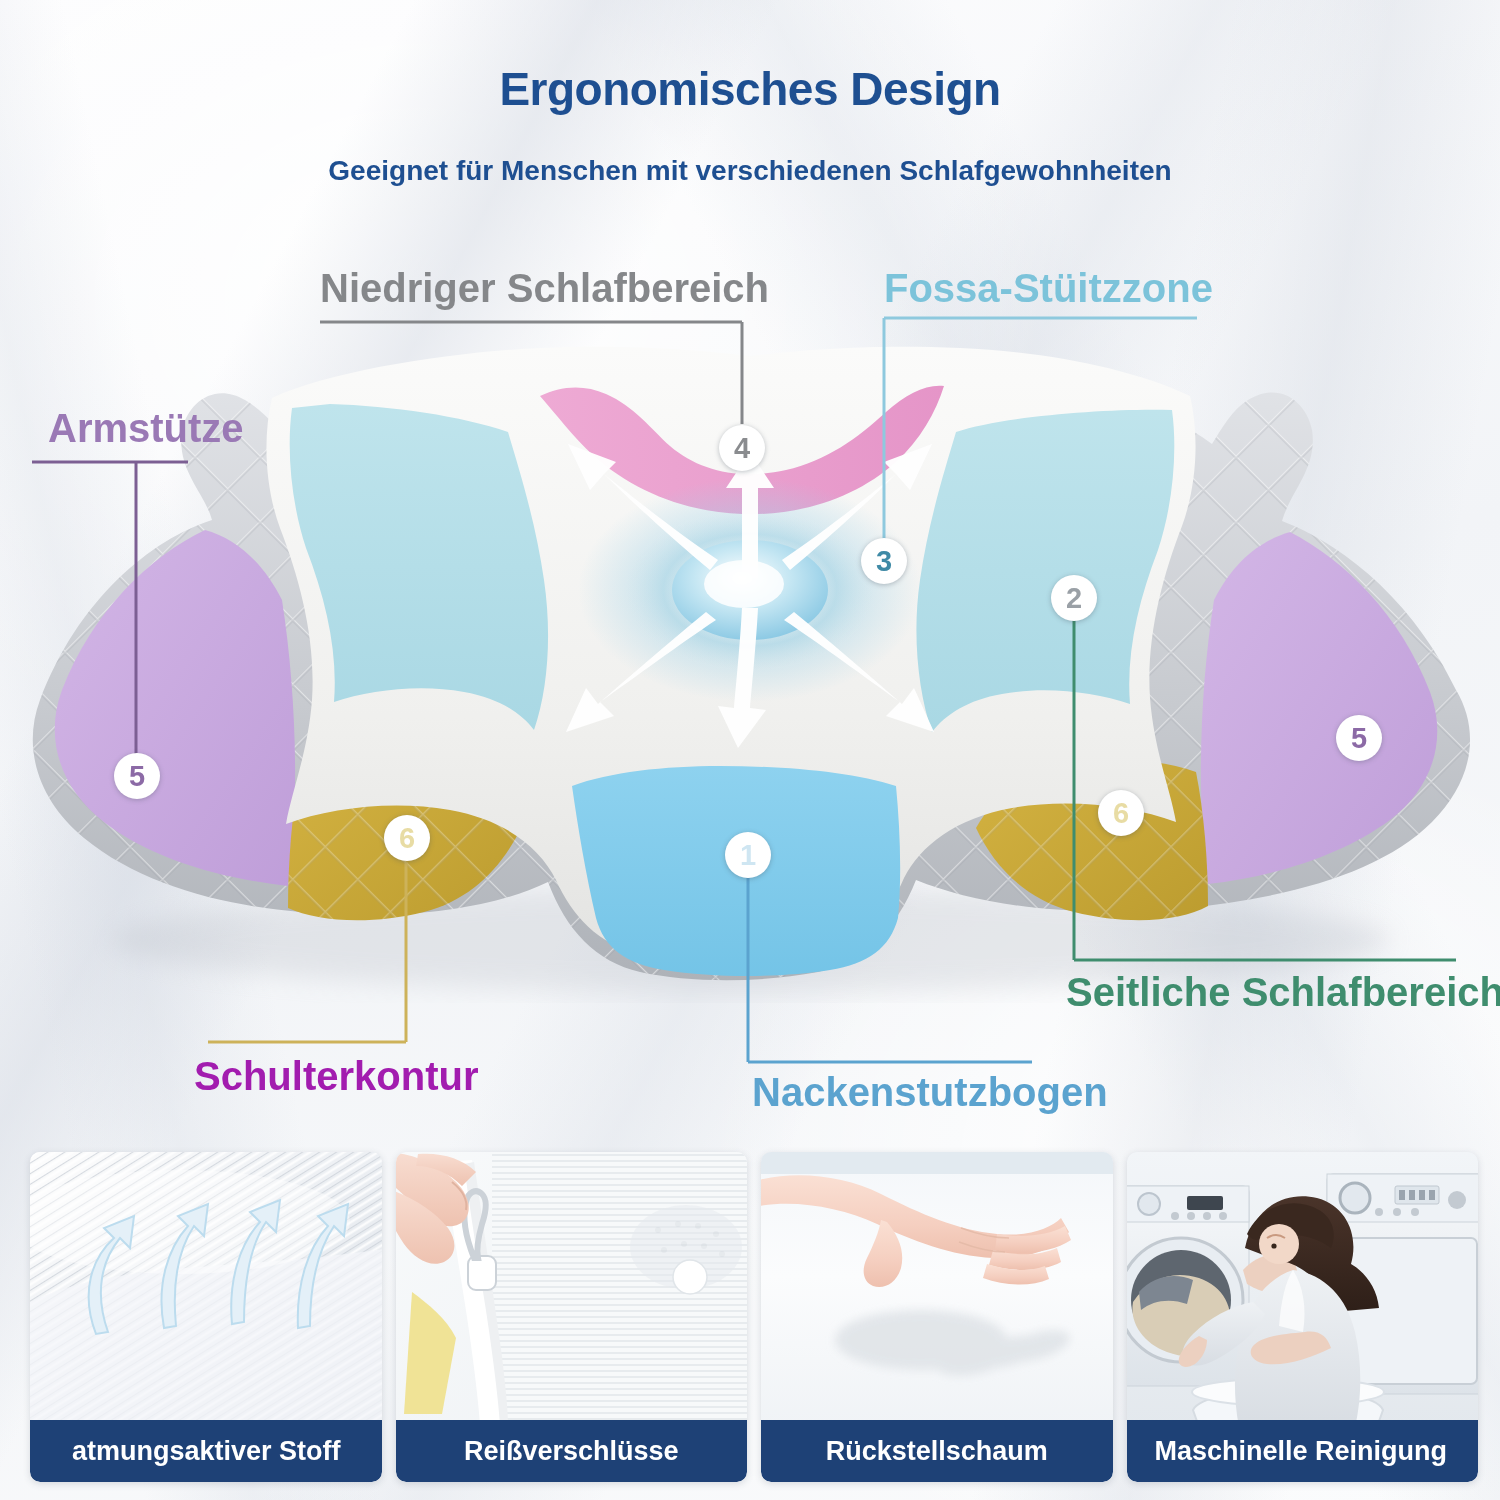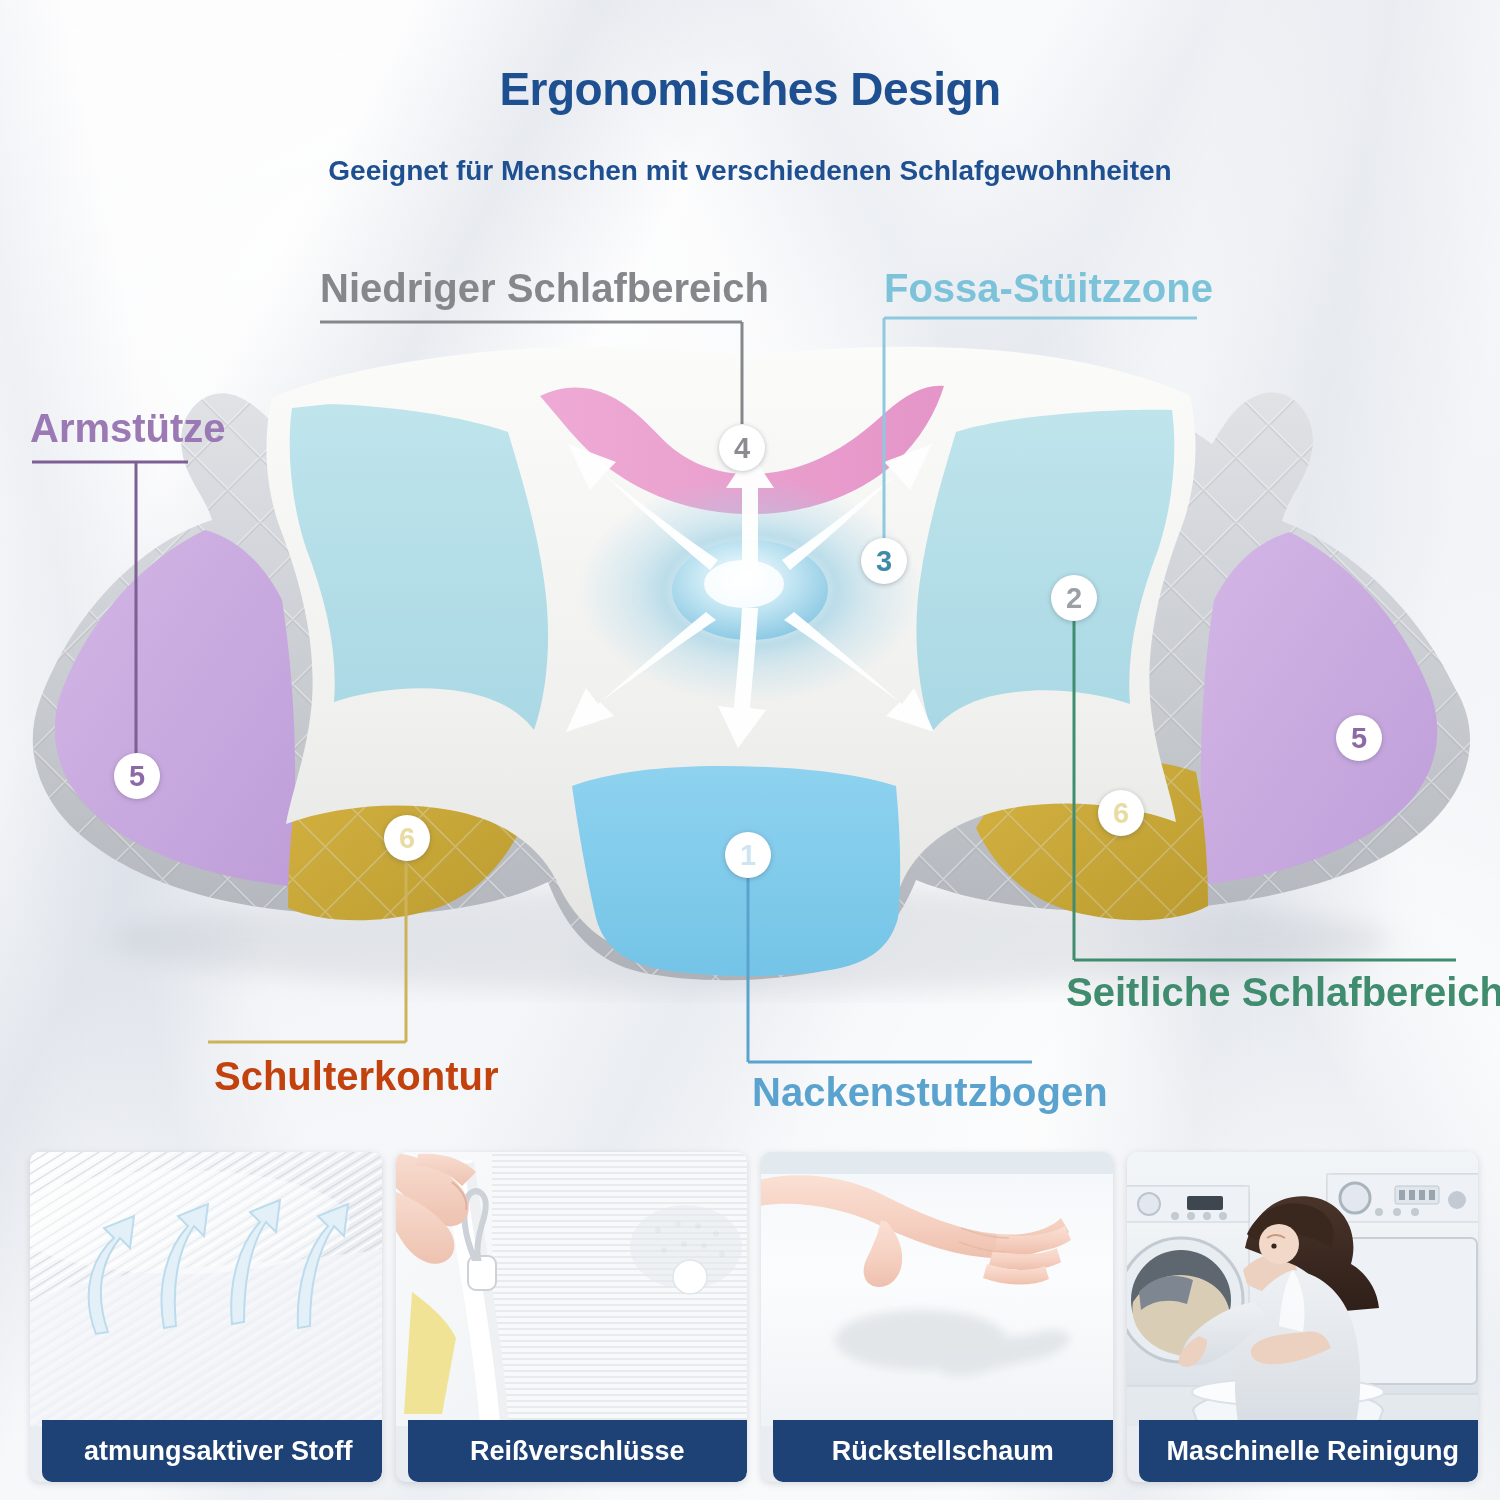--- a/index.html
+++ b/index.html
@@ -46,21 +46,21 @@
     display:flex; align-items:center; justify-content:center;
     font-size:29px; font-weight:bold; z-index:8;
   }
 
   
   .cards { position:absolute; left:30px; top:1152px; width:1448px; height:330px; display:flex; gap:14px; z-index:6; }
   .card { position:relative; flex:1; border-radius:10px; overflow:hidden; background:#e9edf2;
           box-shadow:0 2px 7px rgba(60,70,90,.17); }
   .card .photo { position:absolute; left:0; top:0; right:0; bottom:56px; overflow:hidden; }
   .card .cap {
-    position:absolute; left:12px; right:0; bottom:0; height:62px;
+    position:absolute; left:0; right:0; bottom:0; height:62px;
     background:#1e4176; color:#fff; font-size:27px; font-weight:bold;
     display:flex; align-items:center; justify-content:center;
     border-radius:0 0 10px 10px;
   }
   .card .cap.c0 { justify-content:flex-start; padding-left:42px; }
   .card .cap.c1, .card .cap.c2 { justify-content:center; }
   .card .cap.c3 { justify-content:flex-start; padding-left:28px; }
   .photo svg { position:absolute; left:0; top:0; }
 </style>
 </head>
@@ -306,25 +306,25 @@
     <path d="M748,878 V1062"></path>
     <path d="M748,1062 H1032"></path>
   </g>
 </svg>
 </div>
 
 <div class="lbl" style="left:320px; top:266px; color:#85878a;">Niedriger Schlafbereich</div>
 
 <div class="lbl" style="left:884px; top:266px; color:#7cc3da;">Fossa-Stüitzzone</div>
 
-<div class="lbl" style="left:30px; top:406px; color:#9a79b5;">Armstütze</div>
+<div class="lbl" style="left:48px; top:406px; color:#9a79b5;">Armstütze</div>
 
 <div class="lbl" style="left:1066px; top:970px; color:#3f8d6e;">Seitliche Schlafbereich</div>
 
-<div class="lbl" style="left:214px; top:1054px; color:#c2410c;">Schulterkontur</div>
+<div class="lbl" style="left:194px; top:1054px; color:#a21caf;">Schulterkontur</div>
 
 <div class="lbl" style="left:752px; top:1070px; color:#5ba3cf;">Nackenstutzbogen</div>
 
 <div class="badge" style="left:719px; top:425px; color:#8a8c8f;">4</div>
 
 <div class="badge" style="left:861px; top:538px; color:#3f8aa6;">3</div>
 
 <div class="badge" style="left:1051px; top:575px; color:#9aa0a6;">2</div>
 
 <div class="badge" style="left:725px; top:832px; color:#cfe6f2;">1</div>

